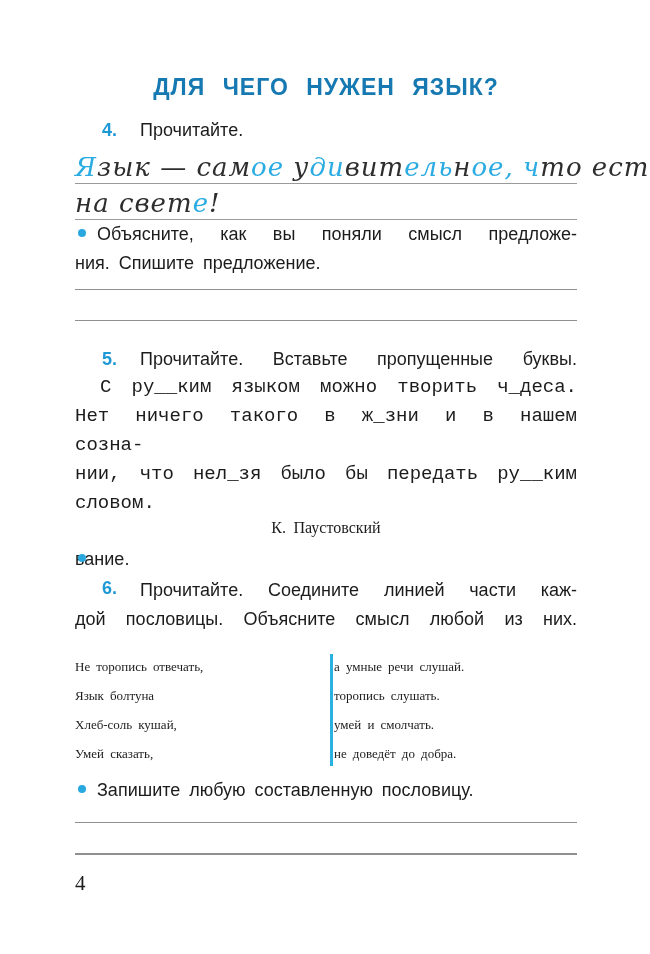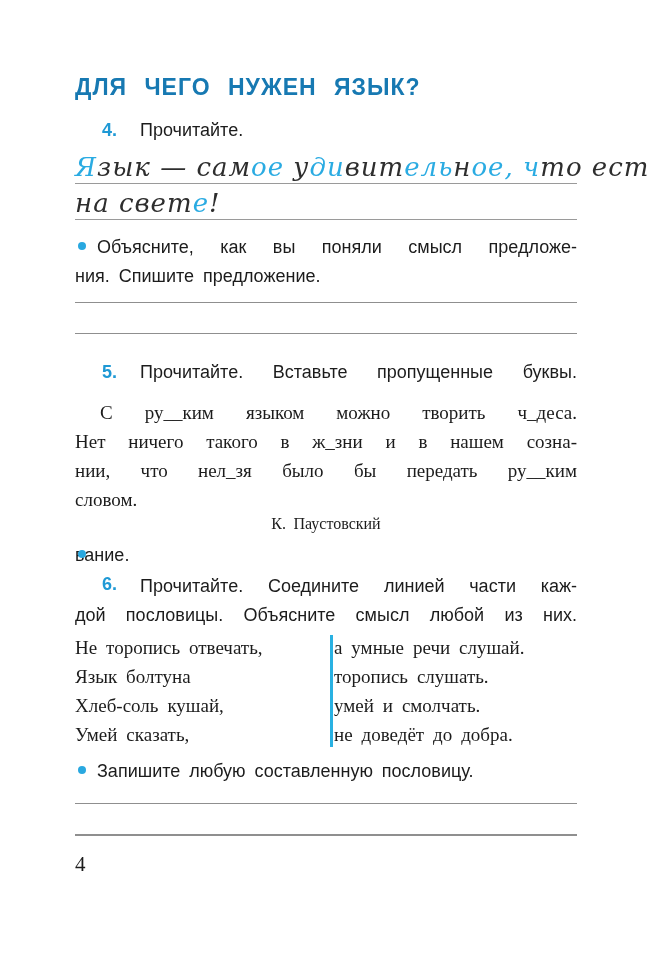--- a/index.html
+++ b/index.html
@@ -12,21 +12,21 @@
     padding: 0 73px 0 75px;
     overflow: hidden;
     color: #1c1c1c;
   }
   .sans { font-family: "Liberation Sans", sans-serif; }
   .serif { font-family: "Liberation Serif", serif; }
 
   .title {
     margin: 0;
     padding-top: 74px;
-    text-align: left;
+    text-align: center;
     font-family: "Liberation Sans", sans-serif;
     font-weight: bold;
     font-size: 23px;
     line-height: 26px;
     letter-spacing: 1px;
     word-spacing: 10px;
     color: #1779b2;
   }
 
   .ex-header {
@@ -62,57 +62,58 @@
   }
   .hw-ink { color: #2e2e2e; text-align: center; }
   .hw-accent { color: #2aabe2; }
 
   .bullet-para {
     position: relative;
     font-size: 18px;
     line-height: 29px;
     word-spacing: 0.22em;
   }
-  .bullet1 { margin-top: 13px; }
+  .bullet1 { }
   .bullet2 { margin-top: 5px; }
   .bullet3 { margin-top: 8px; }
   .dot {
     position: absolute;
     left: 3px; top: 9px;
     width: 8px; height: 8px;
     border-radius: 50%;
     background: #29a8e0;
   }
   .b-line1 { padding-left: 22px; }
 
   .wline { height: 0; border-bottom: 1.5px solid #8f8f8f; }
   .wl-a { margin-top: 11px; }
   .wl-b { margin-top: 30px; }
   .wl-c { margin-top: 17px; }
   .wl-d { margin-top: 30px; border-bottom-width: 2px; }
 
   .body-para {
-    margin-top: 14px;
+    margin-top: 2px;
     font-size: 19px;
     line-height: 29px;
     word-spacing: 0.22em;
+    font-family: Liberation Mono, monospace;
   }
   .indent { padding-left: 25px; }
   .attribution {
     text-align: center;
     font-size: 16px;
     line-height: 24px;
     word-spacing: 0.22em;
     margin-top: -2px;
   }
 
   .proverbs {
     display: flex;
-    margin-top: 3px;
-    font-size: 19px;
+    margin-top: 18px;
+    font-size: 13px;
     line-height: 29px;
     word-spacing: 0.22em;
   }
   .pv-left { width: 255px; flex: none; }
   .pv-divider { flex: none; width: 3px; background: #29b1e2; margin: 2px 0; }
   .pv-right { flex: 1; padding-left: 1px; }
 
   .page-number {
     font-family: "Liberation Serif", serif;
     font-size: 21px;

